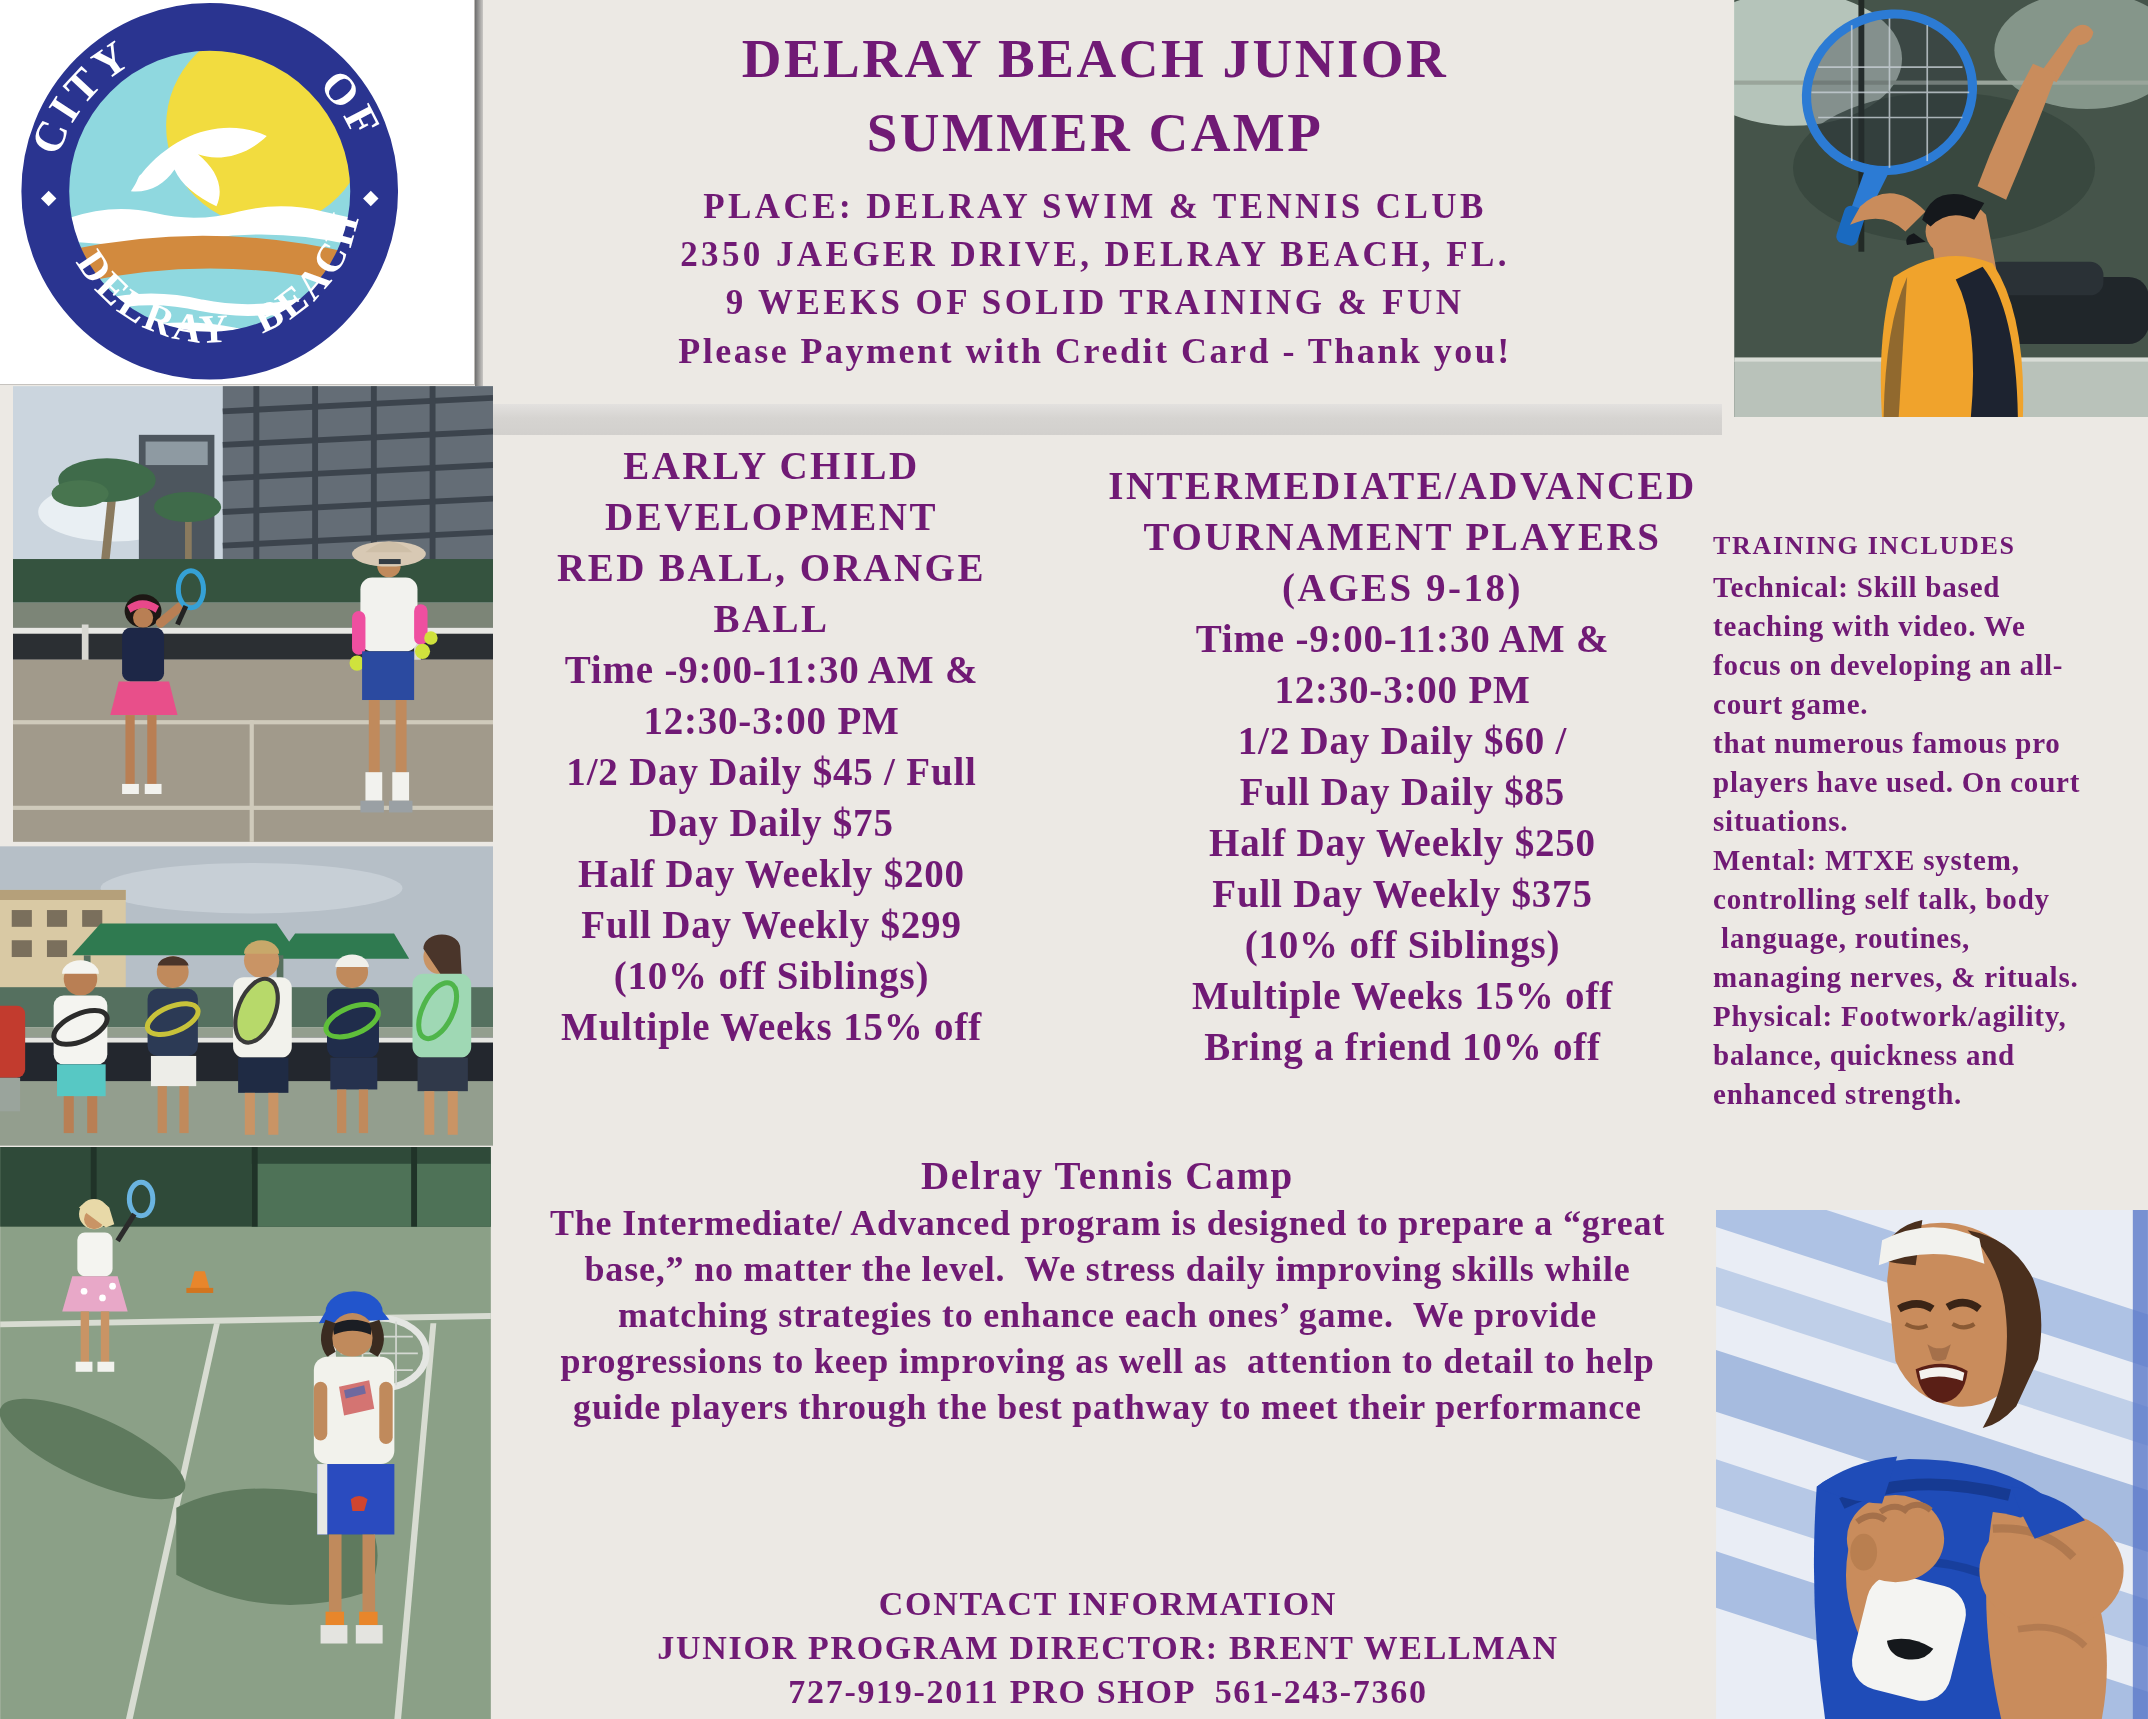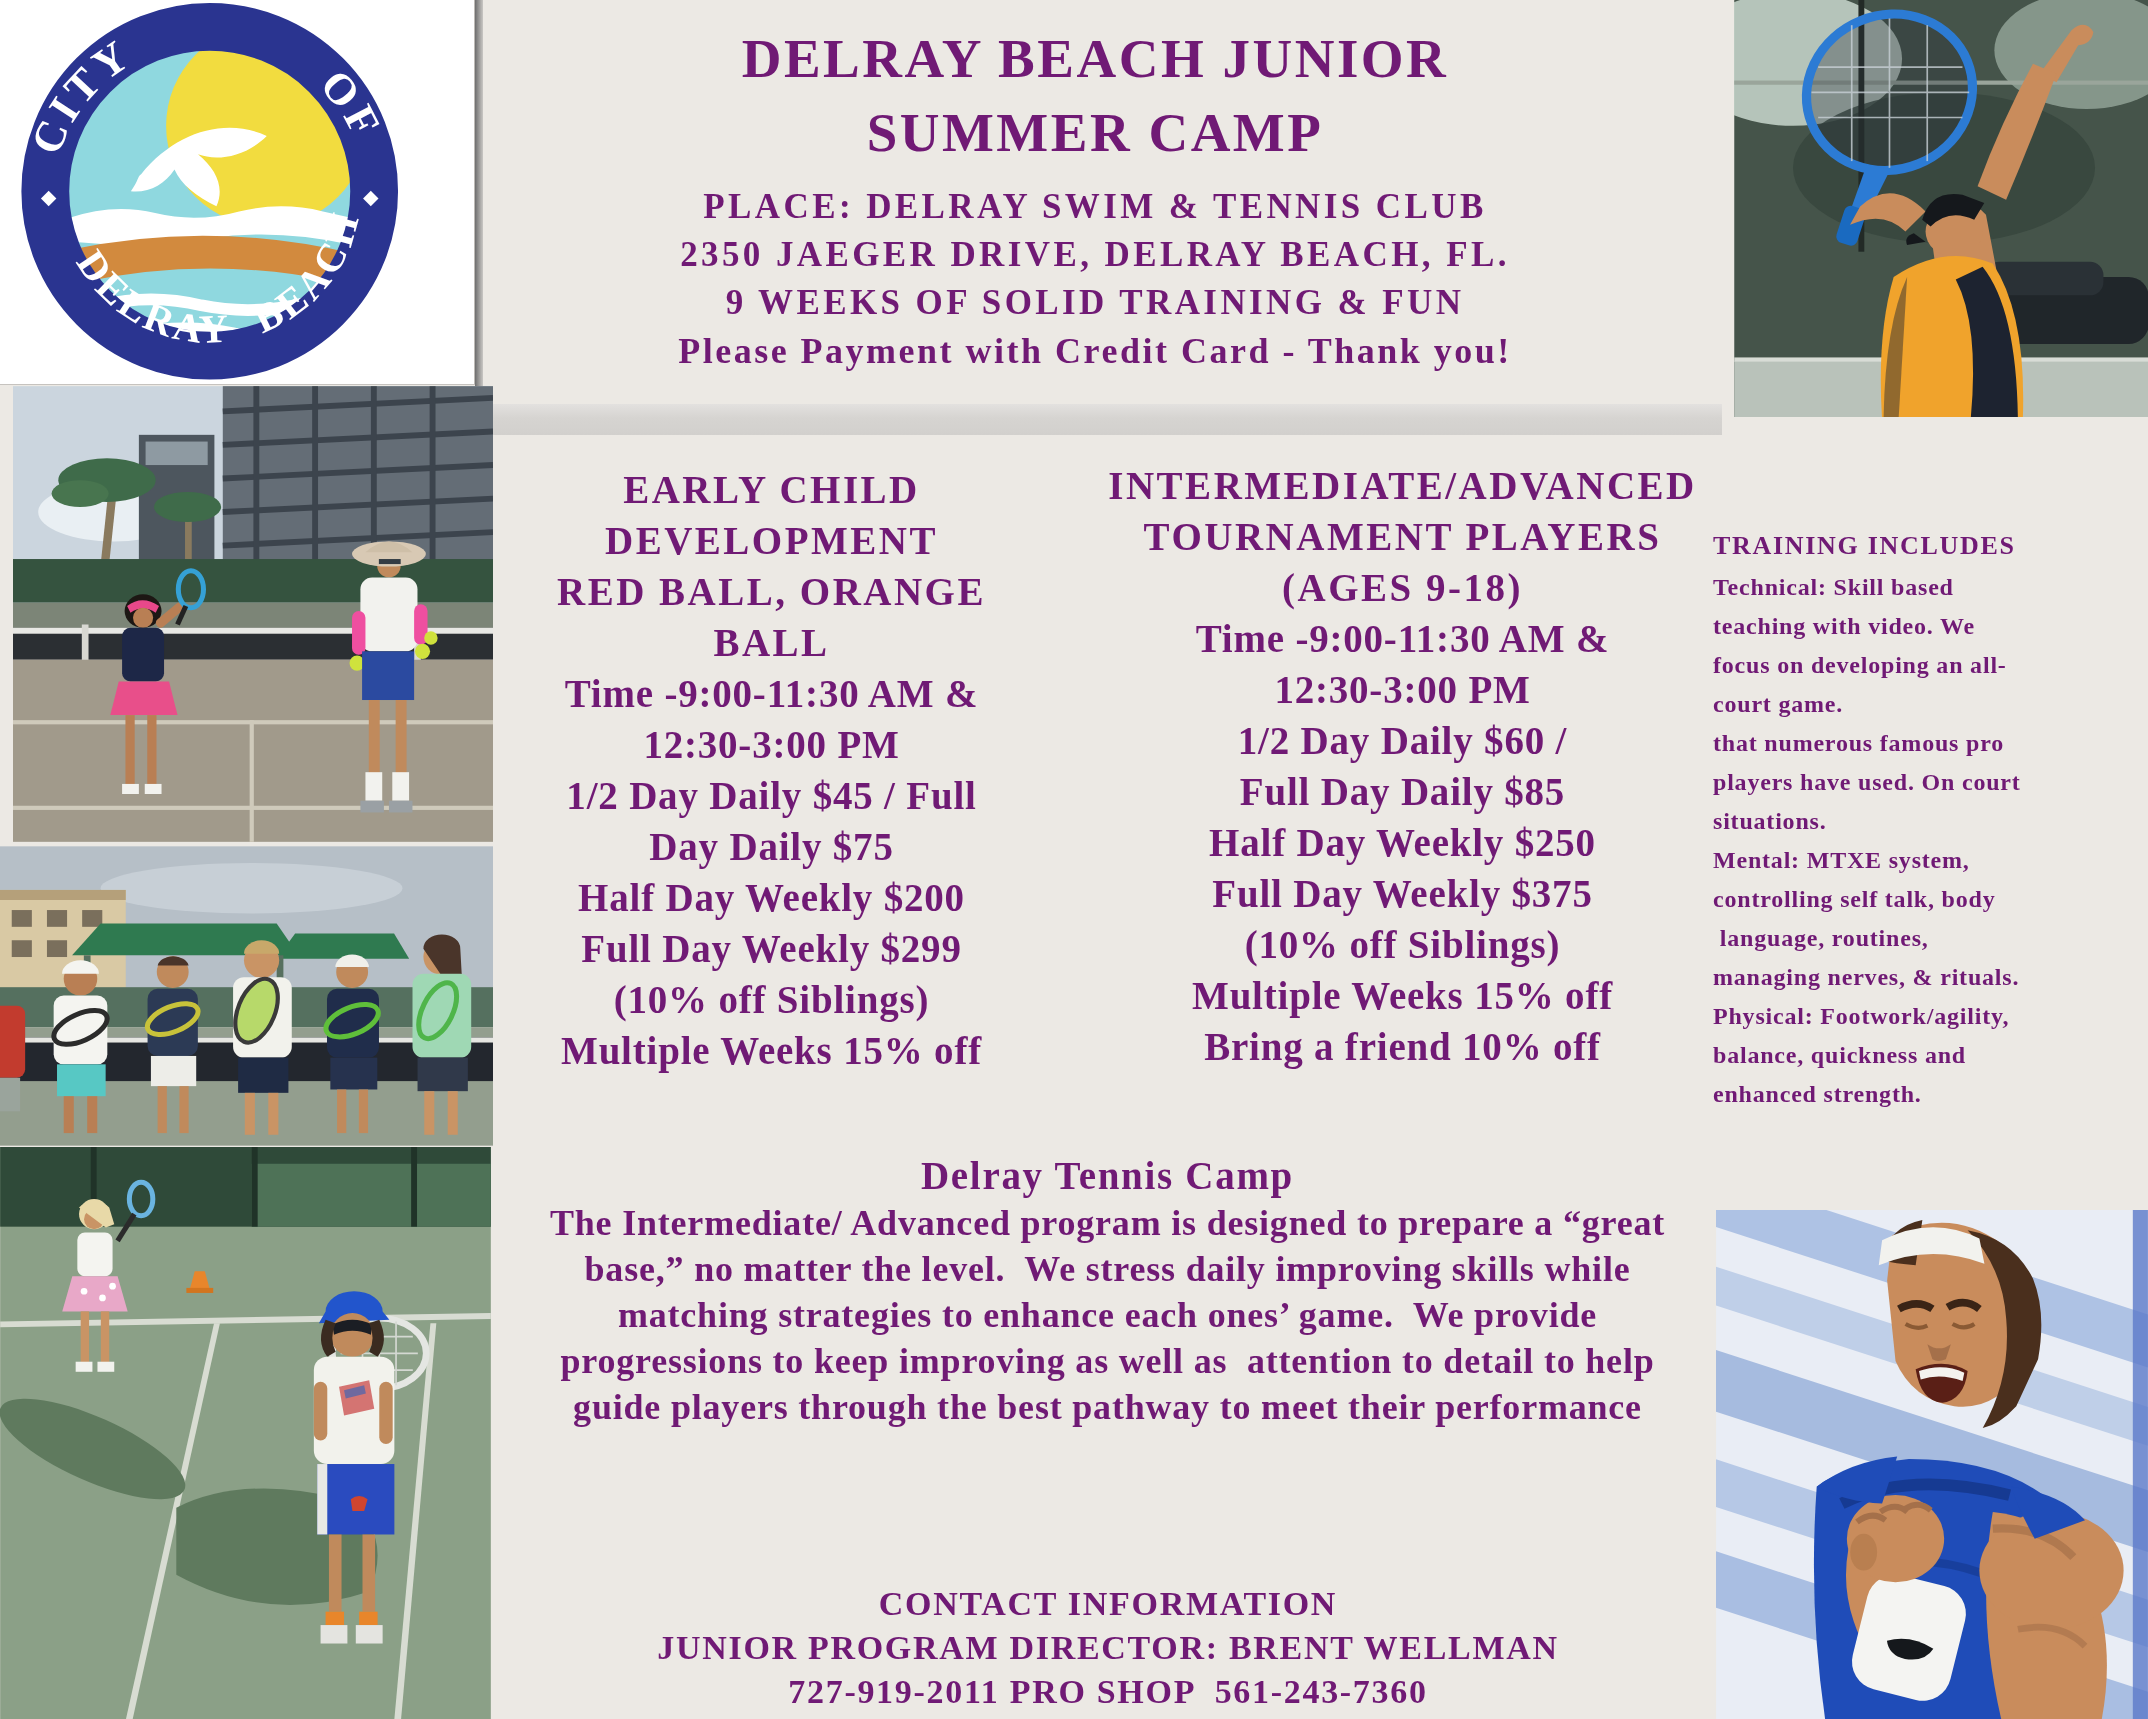--- a/index.html
+++ b/index.html
@@ -16,26 +16,26 @@
   
   #vline{left:475px;top:0;width:8.4px;height:437px;background:linear-gradient(90deg,#6e6e6e,#c9c7c4);}
   #hbar{left:485px;top:404px;width:1237px;height:31px;
         background:linear-gradient(180deg,#e3e1df 0%,#d6d4d1 45%,#d2d0cd 100%);}
   
   #logo-card{left:0;top:0;width:474px;height:384px;background:#ffffff;border-right:1.7px solid #bdbab6;border-bottom:1.7px solid #c6c3bf;}
   
   .prog{text-align:center;font-weight:bold;}
   .prog .hl{font-size:39px;line-height:51px;letter-spacing:2.5px;}
   .prog .dl{font-size:39px;line-height:51px;letter-spacing:0.8px;}
-  #prog1{left:493px;top:464px;width:557px;}
+  #prog1{left:493px;top:440px;width:557px;}
   #prog2{left:1087px;top:460px;width:631px;}
   
   #training{left:1713px;top:524px;width:435px;text-align:left;font-weight:bold;}
   #training .th{font-size:26px;line-height:44px;letter-spacing:1.7px;}
-  #training .tl{font-size:24px;line-height:39px;letter-spacing:0.8px;}
+  #training .tl{font-size:29px;line-height:39px;letter-spacing:0.8px;}
   
   #camp{left:491px;top:1151px;width:1233px;text-align:center;font-weight:bold;}
   #camp .ch{font-size:39px;line-height:49px;letter-spacing:1.7px;}
   #camp .cl{font-size:36px;line-height:46px;letter-spacing:0.8px;}
   
   #contact{left:554px;top:1582px;width:1108px;text-align:center;font-weight:bold;}
   #contact .kl{font-size:34px;line-height:44px;letter-spacing:1.7px;}
   
   .photo{overflow:hidden;}
   .photo svg{display:block;width:100%;height:100%;}

